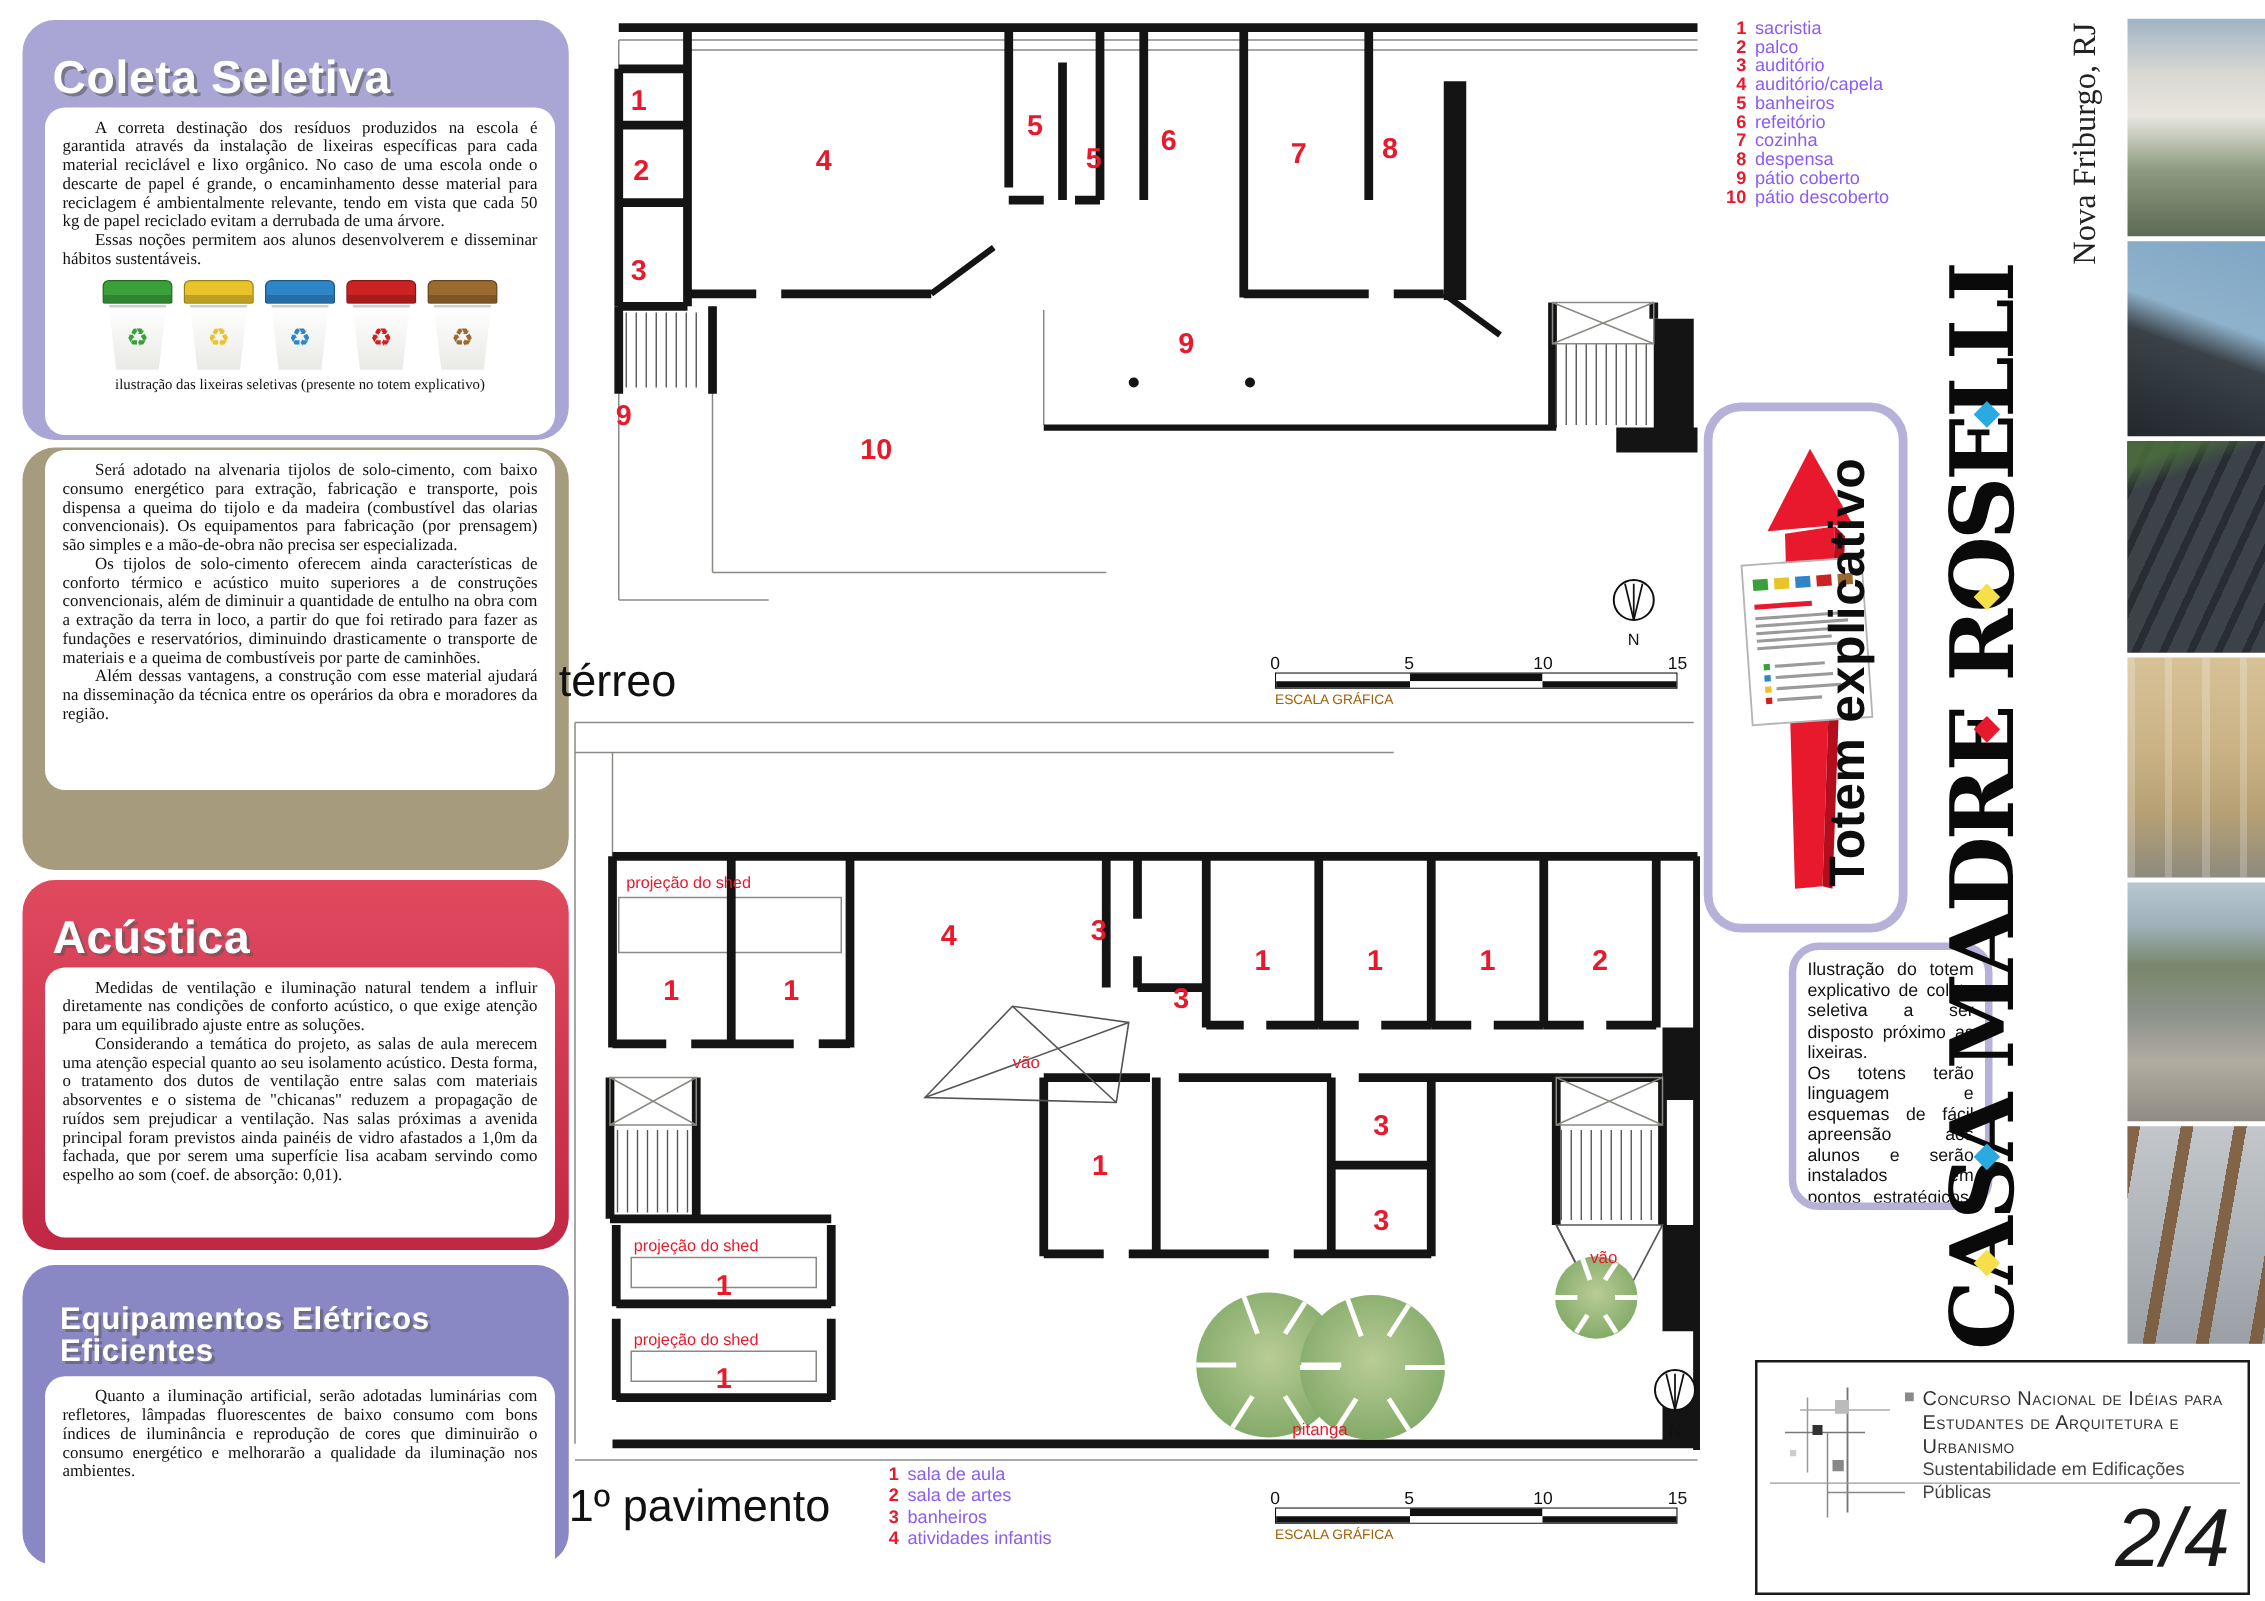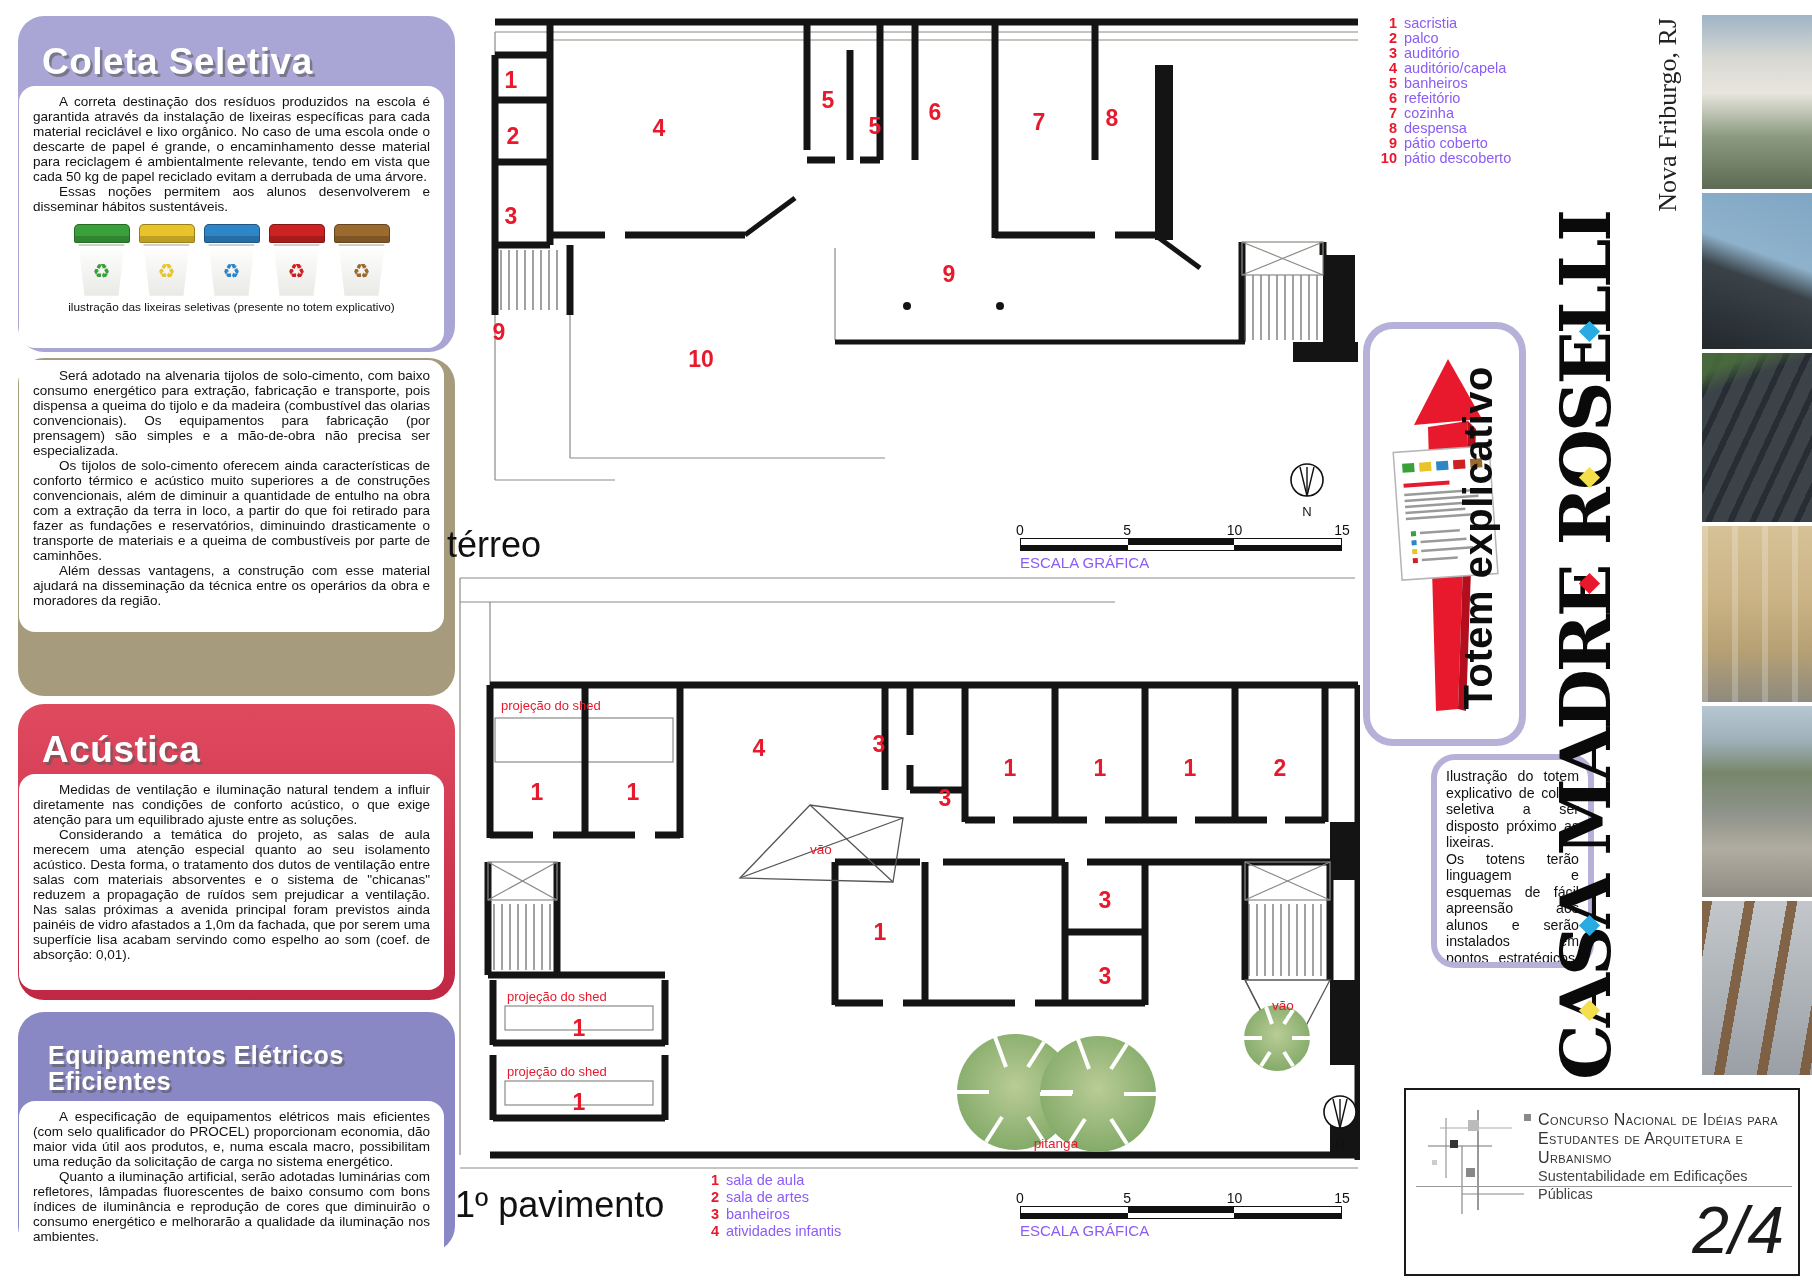--- a/index.html
+++ b/index.html
@@ -3,22 +3,22 @@
 <meta charset="utf-8">
 <style>
   html,body{margin:0;padding:0;background:#fff;}
   .board{position:relative;width:1812px;height:1281px;background:#fff;overflow:hidden;
          font-family:"Liberation Sans",sans-serif;color:#111;}
 
   
   .panel{position:absolute;left:18px;width:437px;border-radius:26px;box-sizing:border-box;}
   .panel-head{color:#fff;font-weight:bold;font-size:37px;line-height:1.05;
               padding:7px 0 2px 24px;text-shadow:2.5px 2.5px 0 rgba(90,90,90,.6);letter-spacing:.5px;margin-top:20px;}
-  .panel-card{background:#fff;border-radius:16px;margin:2px 11px 11px 1px;
-              padding:8px 14px 6px 14px;box-sizing:border-box;}
+  .panel-card{background:#fff;border-radius:16px;margin:2px 11px 11px 18px;
+              padding:8px 14px 6px 14px;box-sizing:border-box;font-family:Liberation Serif, serif;}
   .panel-card p{margin:0;font-size:13.5px;line-height:15px;text-align:justify;text-indent:26px;}
   #panel-coleta{top:16px;height:336px;background:#a9a5d4;}
   #panel-materiais{top:358px;height:338px;background:#a79b7e;}
   #panel-acustica{top:704px;height:296px;background:linear-gradient(180deg,#e04a5f,#c02744);}
   #panel-equip{top:1012px;height:240px;background:#8a87c5;}
   #panel-equip .panel-head{font-size:25px;padding:10px 0 4px 30px;}
   #panel-coleta .panel-card{height:262px;}
   #panel-materiais .panel-card{height:272px;}
   #panel-acustica .panel-card{height:216px;}
   #panel-equip .panel-card{height:178px;}
@@ -69,21 +69,21 @@
   .scalebar{position:absolute;width:322px;}
   #sb1{left:1020px;top:522px;}
   #sb2{left:1020px;top:1190px;}
   .sb-ticks{position:relative;height:16px;font-size:14px;color:#111;}
   .sb-ticks span{position:absolute;transform:translateX(-50%);}
   .sb-ticks .t0{left:0;} .sb-ticks .t1{left:33.3%;} .sb-ticks .t2{left:66.6%;} .sb-ticks .t3{left:100%;}
   .sb-bar{height:11px;border:1px solid #111;display:flex;flex-direction:column;}
   .sb-row{flex:1;display:flex;}
   .sb-row i{flex:1;display:block;}
   .sb-b{background:#111;} .sb-w{background:#fff;}
-  .sb-label{font-size:15px;margin-top:3px;color:#8b5cf6;}
+  .sb-label{font-size:11px;margin-top:3px;color:#a16207;}
 
   
   .totem-box{position:absolute;left:1363px;top:322px;width:163px;height:424px;background:#fff;
              border:7px solid #b6b1d8;border-radius:30px;box-sizing:border-box;overflow:hidden;}
   .totem-caption{position:absolute;left:1431px;top:754px;width:163px;height:214px;background:#fff;
              border:6px solid #b6b1d8;border-radius:24px;box-sizing:border-box;
              padding:8px 9px;overflow:hidden;}
   .totem-caption p{margin:0;font-size:14.2px;line-height:16.5px;text-align:justify;}
 
   
@@ -173,21 +173,20 @@
     <div class="panel-head">Acústica</div>
     <div class="panel-card">
       <p>Medidas de ventilação e iluminação natural tendem a influir diretamente nas condições de conforto acústico, o que exige atenção para um equilibrado ajuste entre as soluções.</p>
       <p>Considerando a temática do projeto, as salas de aula merecem uma atenção especial quanto ao seu isolamento acústico. Desta forma, o tratamento dos dutos de ventilação entre salas com materiais absorventes e o sistema de "chicanas" reduzem a propagação de ruídos sem prejudicar a ventilação. Nas salas próximas a avenida principal foram previstos ainda painéis de vidro afastados a 1,0m da fachada, que por serem uma superfície lisa acabam servindo como espelho ao som (coef. de absorção: 0,01).</p>
     </div>
   </section>
 
   <section class="panel" id="panel-equip">
     <div class="panel-head">Equipamentos Elétricos Eficientes</div>
     <div class="panel-card">
-      <p>A especificação de equipamentos elétricos mais eficientes (com selo qualificador do PROCEL) proporcionam economia, dão maior vida útil aos produtos, e, numa escala macro, possibilitam uma redução da solicitação de carga no sistema energético.</p>
       <p>Quanto a iluminação artificial, serão adotadas luminárias com refletores, lâmpadas fluorescentes de baixo consumo com bons índices de iluminância e reprodução de cores que diminuirão o consumo energético e melhorarão a qualidade da iluminação nos ambientes.</p>
     </div>
   </section>
 
   <svg class="plan-svg" id="svg-terreo" viewBox="0 0 905 520">
     <g class="thin">
       <line x1="40" y1="22" x2="903" y2="22"></line>
       <line x1="95" y1="30" x2="903" y2="30"></line>
       <line x1="40" y1="22" x2="40" y2="470"></line>
       <line x1="40" y1="470" x2="160" y2="470"></line>

